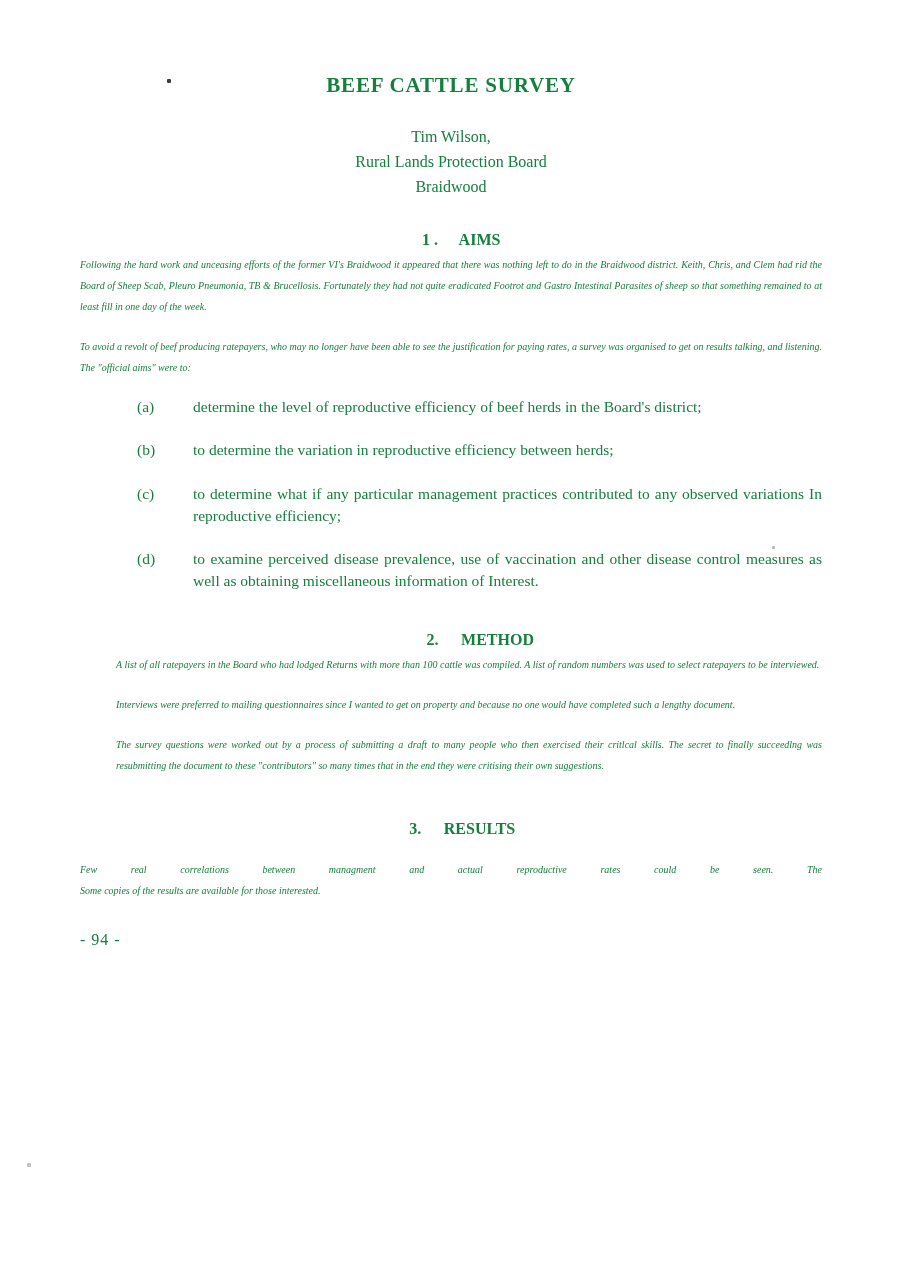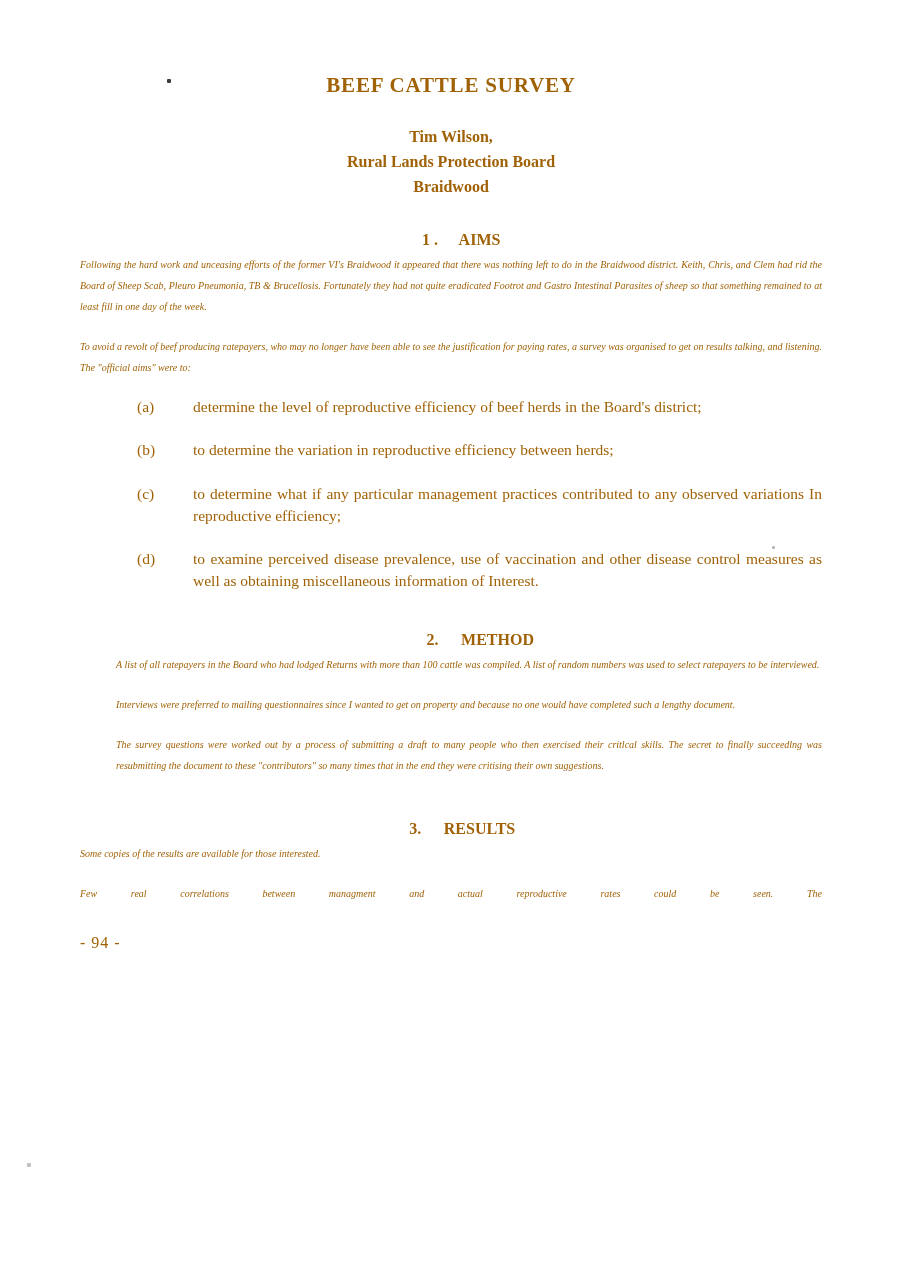--- a/index.html
+++ b/index.html
@@ -6,39 +6,39 @@
     margin: 0;
     padding: 0;
     background: #e8e8e8;
   }
   .page {
     position: relative;
     width: 900px;
     height: 1283px;
     margin: 0 auto;
     background: #ffffff;
-    color: #a16207;
+    color: #15803d;
     font-family: "Liberation Serif", "DejaVu Serif", serif;
     box-sizing: border-box;
     padding: 73px 78px 0 80px;
     overflow: hidden;
   }
   .doc-title {
     margin: 0;
     text-align: center;
     font-size: 21px;
     font-weight: bold;
     letter-spacing: 0.8px;
     line-height: 24px;
   }
   .byline {
     margin-top: 27px;
     text-align: center;
     font-size: 16px;
-    font-weight: bold;
+    font-weight: normal;
     line-height: 25px;
   }
   .section-aims   { margin-top: 30px; }
   .section-method { margin-top: 36px; margin-left: 36px; }
   .section-results{ margin-top: 42px; }
   .sec-head {
     font-weight: bold;
     font-size: 16px;
     line-height: 22px;
     margin-bottom: 3px;
@@ -135,19 +135,19 @@
     </div>
     <p class="body-p">A list of all ratepayers in the Board who had lodged Returns with more than 100 cattle was compiled. A list of random numbers was used to select ratepayers to be interviewed.</p>
     <p class="body-p para-gap">Interviews were preferred to mailing questionnaires since I wanted to get on property and because no one would have completed such a lengthy document.</p>
     <p class="body-p para-gap">The survey questions were worked out by a process of submitting a draft to many people who then exercised their critlcal skills. The secret to finally succeedlng was resubmitting the document to these "contributors" so many times that in the end they were critising their own suggestions.</p>
   </div>
 
   <div class="section-results">
     <div class="sec-head">
       <span class="sec-num">3.</span><span class="sec-title">RESULTS</span>
     </div>
+    <p class="body-p para-gap stretch">Few real correlations between managment and actual reproductive rates could be seen. The</p>
     <p class="body-p">Some copies of the results are available for those interested.</p>
-    <p class="body-p para-gap stretch">Few real correlations between managment and actual reproductive rates could be seen. The</p>
   </div>
 
   <div class="page-number">- 94 -</div>
 
 </div>
 
 </body></html>

